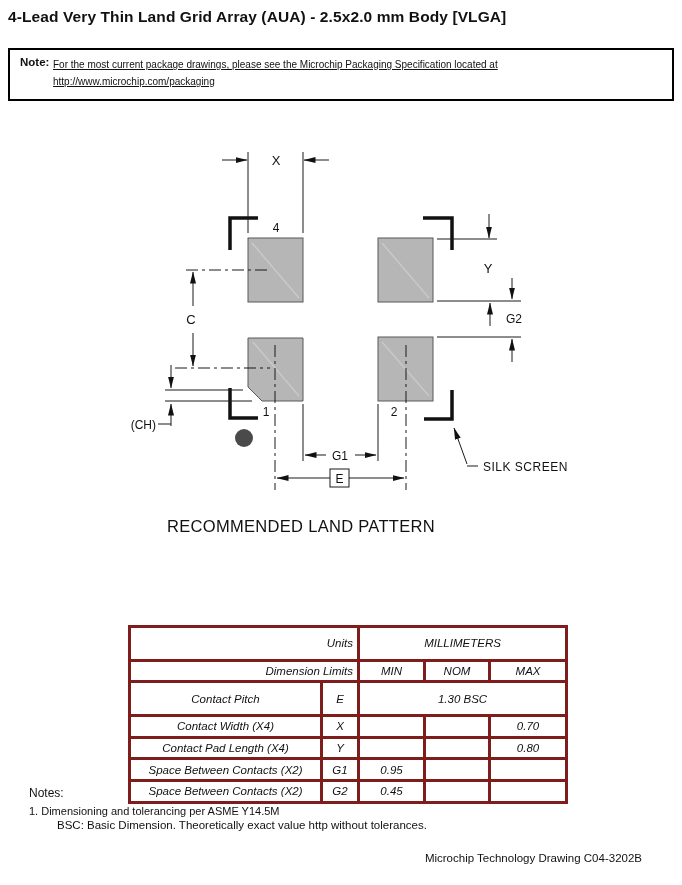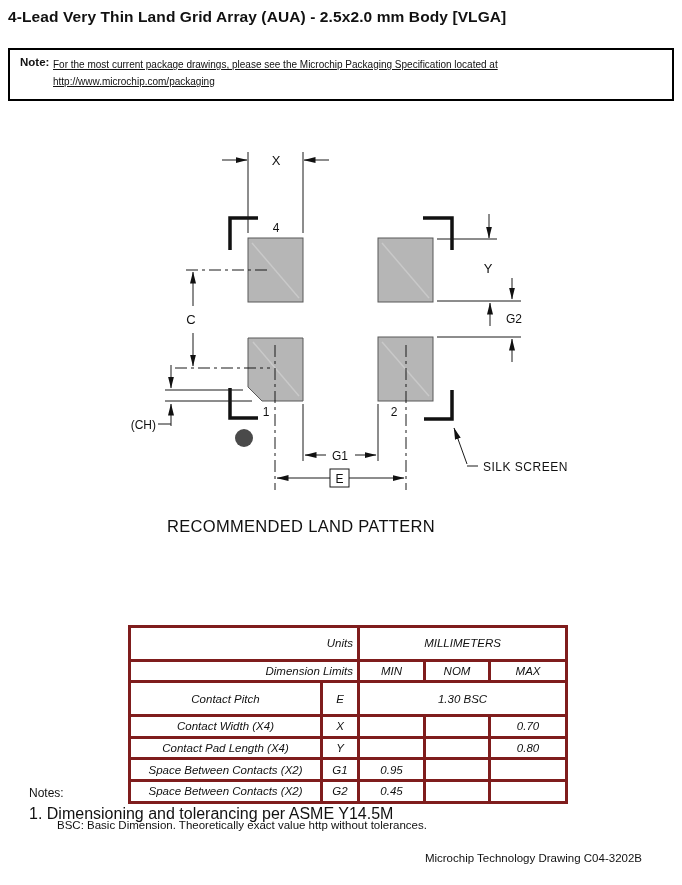--- a/index.html
+++ b/index.html
@@ -33,21 +33,21 @@
   td{border:3px solid #7f1d1d;height:14.7px;font-size:11.5px;padding:0 4px;
      overflow:hidden;white-space:nowrap;font-style:italic;}
   table{border:2px solid #000;}
   .c-name{text-align:center;}
   .c-sym{text-align:center;padding:0;border-right:2px solid #000;}
   .c-lab{text-align:right;border-right:2px solid #000;}
   .c-num{text-align:center;padding:2px;}
   .c-span{text-align:center;padding:8px;}
   
   #notes-heading{left:29px;top:786px;font-size:12px;}
-  #notes-item1{left:29px;top:805px;font-size:16px;}
+  #notes-item1{left:29px;top:805px;font-size:11px;}
   #notes-item1-sub{left:57px;top:819px;font-size:11.5px;}
   
   #footer{right:40px;top:852px;font-size:11.5px;}
 </style>
 </head>
 <body>
 
 <div id="page">
 
   <div class="abs" id="title">4-Lead Very Thin Land Grid Array (AUA) - 2.5x2.0 mm Body [VLGA]</div>

